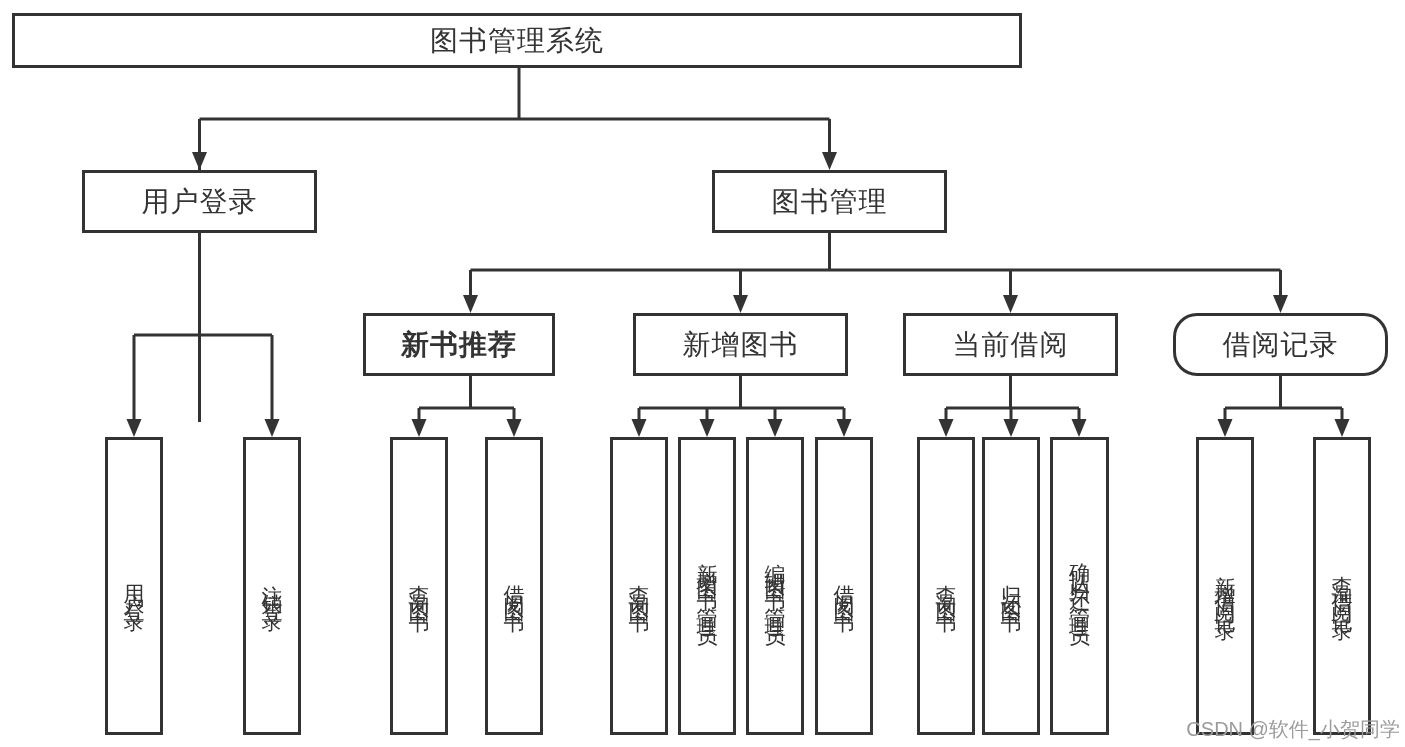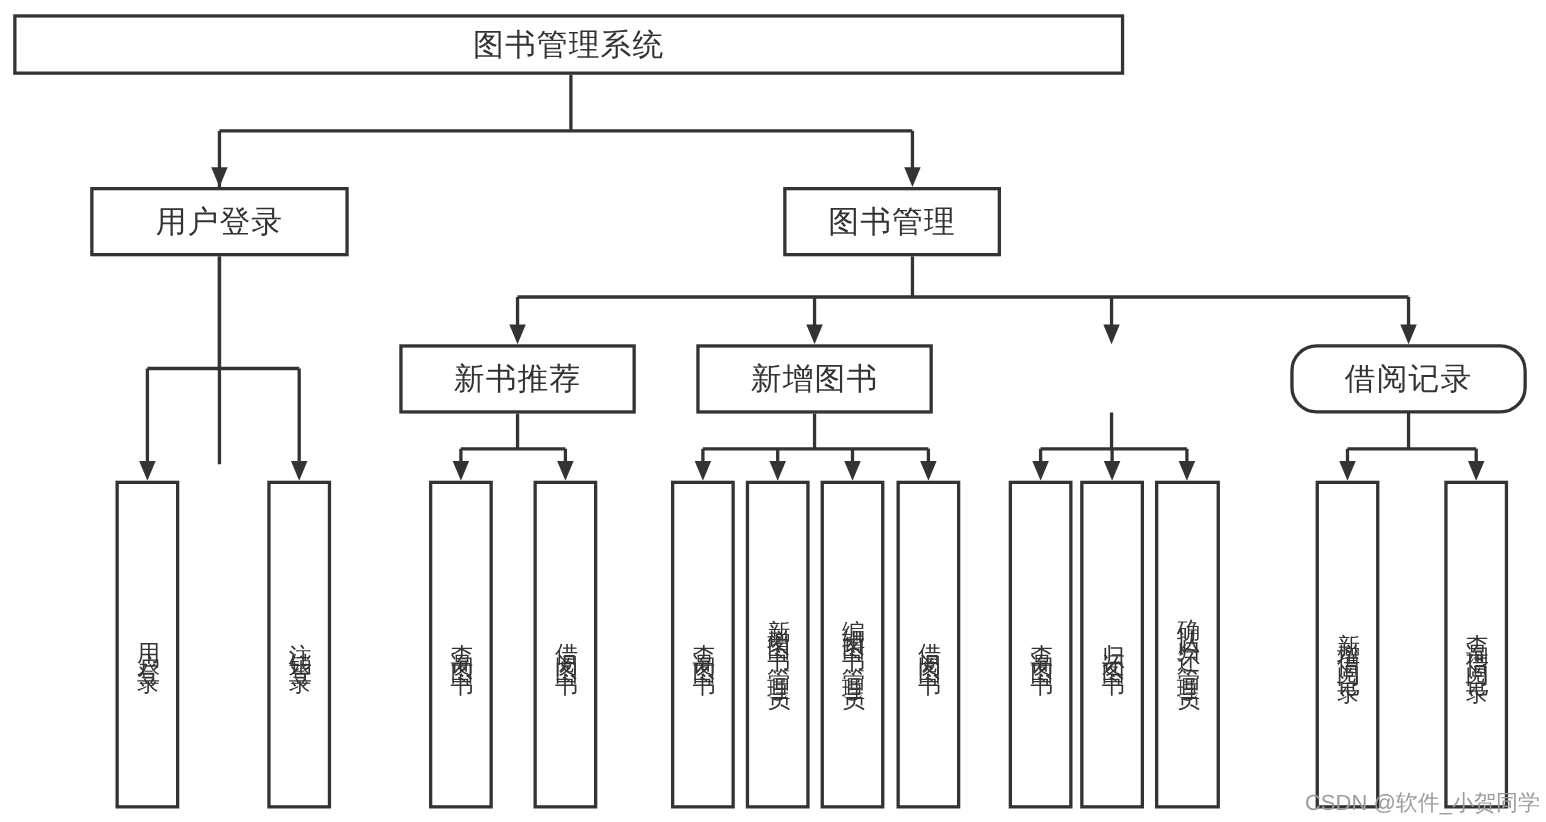--- a/index.html
+++ b/index.html
@@ -98,29 +98,32 @@
     <polygon points="1334.5,419 1349.5,419 1342,437"></polygon>
   </svg>
 
   <div class="box hbox" style="left:12px; top:13px; width:1010px; height:55px;">
     <span>图书管理系统</span>
   </div>
 
   <div class="box hbox" style="left:82px; top:170px; width:235px; height:63px;">
     <span>用户登录</span>
   </div>
-  <div class="box hbox" style="left:712px; top:170px; width:198px; height:63px;">
+  <div class="box hbox" style="left:712px; top:170px; width:235px; height:63px;">
     <span>图书管理</span>
   </div>
 
-  <div class="box hbox" style="left:363px; top:313px; width:215px; height:63px;">
+  <div class="box hbox" style="left:363px; top:313px; width:192px; height:63px;font-weight:bold;">
     <span>新书推荐</span>
   </div>
   <div class="box hbox" style="left:633px; top:313px; width:215px; height:63px;">
     <span>新增图书</span>
+  </div>
+  <div class="box hbox" style="left:903px; top:313px; width:215px; height:63px;">
+    <span>当前借阅</span>
   </div>
   <div class="box hbox" style="left:1173px; top:313px; width:215px; height:63px;border-radius:24px;">
     <span>借阅记录</span>
   </div>
 
   <div class="box vbox" style="left:105px; top:437px; width:58px; height:298px;">
     <span>用户登录</span>
   </div>
   <div class="box vbox" style="left:243px; top:437px; width:58px; height:298px;">
     <span>注销登录</span>

